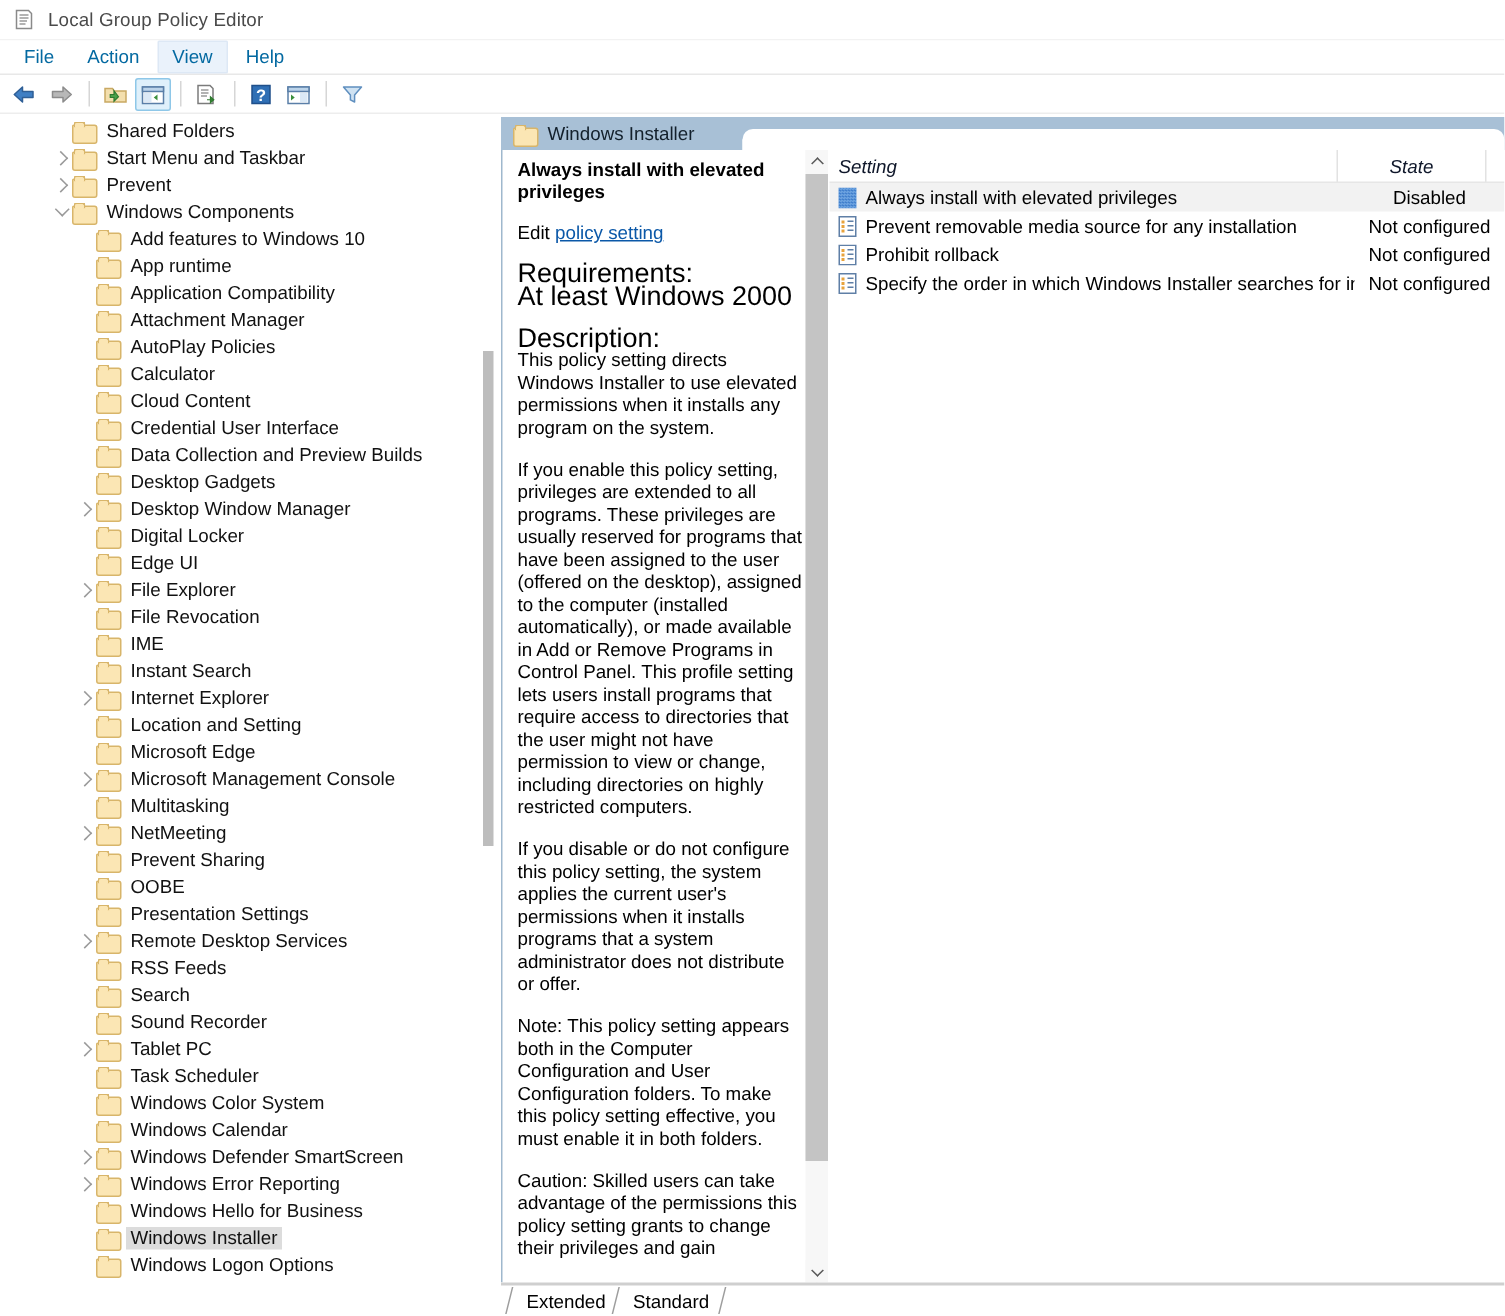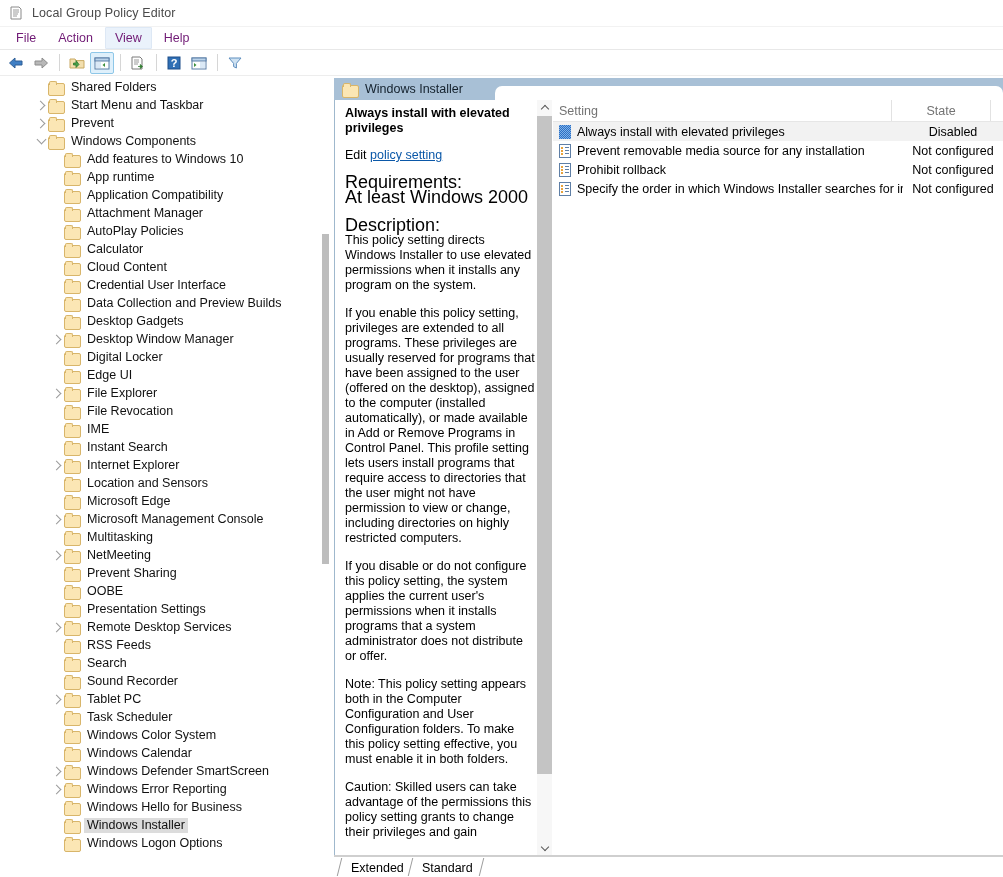--- a/index.html
+++ b/index.html
@@ -23,21 +23,21 @@
   .title-icon { width:16px; height:16px; margin-right:8px; position:relative; flex:0 0 auto; }
   .title-text { font-size:12.5px; color:#4a4a4a; letter-spacing:.1px; }
 
   
   .menubar {
     position:absolute; left:0; top:27px; width:1003px; height:23px;
     background:#ffffff; display:flex; align-items:center; padding-left:6px;
     border-bottom:1px solid #e8e8e8;
   }
   .menu-item {
-    padding:3px 9px; font-size:12.5px; color:#701a75; cursor:default;
+    padding:3px 9px; font-size:12.5px; color:#0369a1; cursor:default;
     border:1px solid transparent; border-radius:1px; margin-right:2px;
   }
   .menu-item.hover { background:#eaf2fb; border-color:#dde8f5; }
 
   
   .toolbar {
     position:absolute; left:0; top:50px; width:1003px; height:26px;
     background:#ffffff; display:flex; align-items:center; padding-left:4px;
     border-bottom:1px solid #ededed;
   }
@@ -109,21 +109,21 @@
   .ds-chev { width:6px; height:6px; border-left:1.6px solid #585858; border-top:1.6px solid #585858; }
   .ds-chev.up { transform: rotate(45deg); margin-top:2px;}
   .ds-chev.down { transform: rotate(-135deg); margin-bottom:2px;}
   .ds-thumb { position:absolute; left:0; top:16px; width:15px; height:658px; background:#c4c4c4; }
 
   
   .list-pane {
     position:absolute; left:219px; top:22px; width:450px; height:755px; background:#ffffff;
   }
   .list-head { height:22px; display:flex; align-items:center; position:relative; }
-  .lh-cell { font-size:12.5px; color:#737373; height:22px; display:flex; align-items:center; }
+  .lh-cell { font-size:12.5px; color:#0f172a; height:22px; display:flex; align-items:center;font-style:italic; }
   .lh-setting { padding-left:6px; width:338px; }
   .lh-state { width:100px; justify-content:center; border-left:1px solid #e2e2e2; border-right:1px solid #e2e2e2; }
   .list-head:after { content:""; position:absolute; left:0; bottom:0; width:450px; height:1px; background:#e6e6e6;}
   .list-row { height:19px; display:flex; align-items:center; }
   .list-row.selected { background:#f2f2f2; }
   .lr-setting { width:350px; display:flex; align-items:center; padding-left:6px; overflow:hidden; white-space:nowrap; }
   .lr-state { width:100px; text-align:center; font-size:12.5px; }
   .doc-icon { width:12px; height:14px; position:relative; margin-right:6px; flex:0 0 auto; }
   .doc-icon .pg { position:absolute; inset:0; background:#fff; border:1px solid #5f7fa6; }
   .doc-icon .ln { position:absolute; left:2px; width:6px; height:1px; background:#5f7fa6; }
@@ -367,21 +367,21 @@
           <span class="tw">
             <span class="chev closed"></span>
           </span>
           <span class="folder"></span>
           <span class="tlabel">Internet Explorer</span>
         </div>
         <div class="tree-row">
           <span style="display: inline-block; flex: 0 0 auto; width: 50px;"></span>
           <span class="tw"></span>
           <span class="folder"></span>
-          <span class="tlabel">Location and Sensors</span>
+          <span class="tlabel">Location and Setting</span>
         </div>
         <div class="tree-row">
           <span style="display: inline-block; flex: 0 0 auto; width: 50px;"></span>
           <span class="tw"></span>
           <span class="folder"></span>
           <span class="tlabel">Microsoft Edge</span>
         </div>
         <div class="tree-row">
           <span style="display: inline-block; flex: 0 0 auto; width: 50px;"></span>
           <span class="tw">

